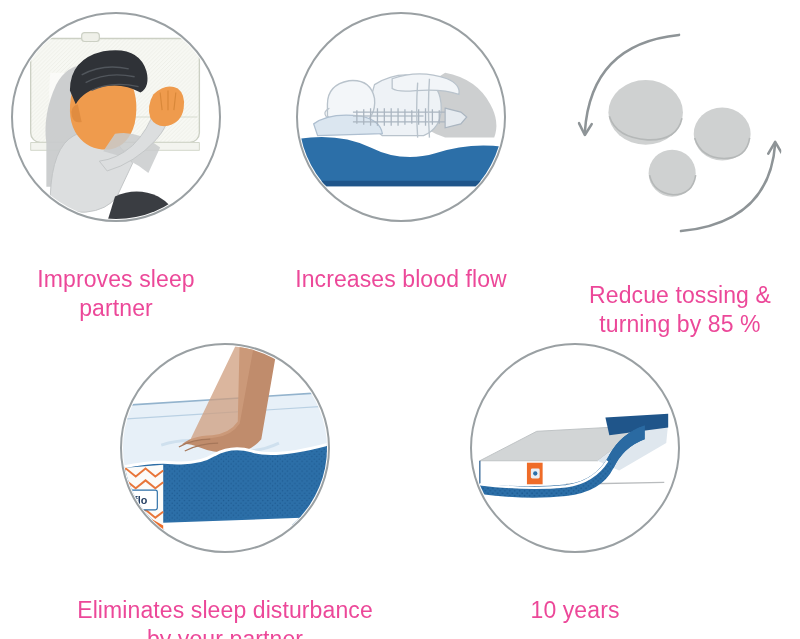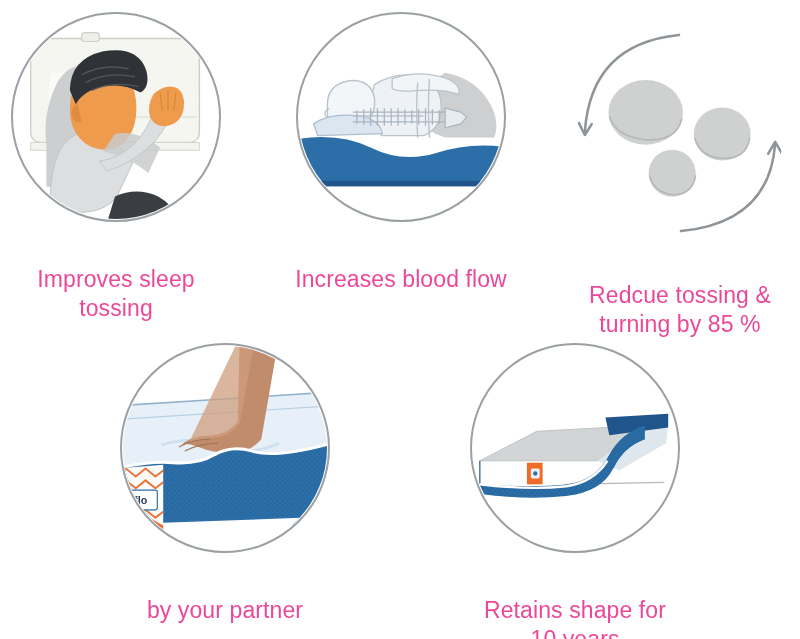--- a/index.html
+++ b/index.html
@@ -91,21 +91,21 @@
           <path d="M150 80 L152 98" stroke="#d9883a" stroke-width="1.2"></path>
           <path d="M158 78 L158 98" stroke="#d9883a" stroke-width="1.2"></path>
           <path d="M166 80 L164 98" stroke="#d9883a" stroke-width="1.2"></path>
 
           <path d="M104 186 Q126 176 148 186 Q166 196 168 212 L96 212 Z" fill="#3a3d42"></path>
         </g>
       </svg>
     </div>
     <div class="caption">
       <span>Improves sleep</span>
-      <span class="l2">tossing</span>
+      <span class="l2">partner</span>
     </div>
   </div>
 
   <div class="feature-cell" style="left:272px; top:12px; width:258px;justify-content:flex-end;">
     <div class="illus-circle" style="width:210px; height:210px;">
       <svg class="illus-svg" viewBox="0 0 210 210" xmlns="http://www.w3.org/2000/svg" aria-hidden="true">
         <defs>
           <clipPath id="c2">
               <circle cx="105" cy="105" r="104"></circle>
             </clipPath>
@@ -236,20 +236,21 @@
               <path d="M-6 174 L4 168 L14 176 L24 168 L34 176 L42 170"></path>
             </g>
             <path d="M-6 182 L6 176 L16 186 L28 176 L42 184 L42 196 L-6 200 Z" fill="#ef6c28"></path>
             <rect x="2" y="148" width="34" height="20" rx="2" fill="#ffffff" stroke="#2c6fa8" stroke-width="1.2"></rect>
             <text x="19" y="162.5" text-anchor="middle" font-family="Liberation Sans, sans-serif" font-size="11" font-weight="bold" fill="#1f3a5f">flo</text>
           </g>
         </g>
       </svg>
     </div>
     <div class="caption">
+      <span>Eliminates sleep disturbance</span>
       <span class="l2">by your partner</span>
     </div>
   </div>
 
   <div class="feature-cell" style="left:440px; top:343px; width:270px;">
     <div class="illus-circle" style="width:210px; height:210px;">
       <svg class="illus-svg" viewBox="0 0 210 210" xmlns="http://www.w3.org/2000/svg" aria-hidden="true">
         <defs>
           <clipPath id="c5">
               <circle cx="105" cy="105" r="104"></circle>
@@ -282,18 +283,17 @@
 
           <g>
             <rect x="56" y="120" width="16" height="22" fill="#ef6c28"></rect>
             <rect x="60" y="126" width="9" height="10" rx="1.5" fill="#e9eff5"></rect>
             <circle cx="64.5" cy="131" r="2.2" fill="#2c6fa8"></circle>
           </g>
         </g>
       </svg>
     </div>
     <div class="caption">
-      <span>Retains shape for</span>
       <span class="l2">10 years</span>
     </div>
   </div>
 
 </div>
 
 </body></html>

